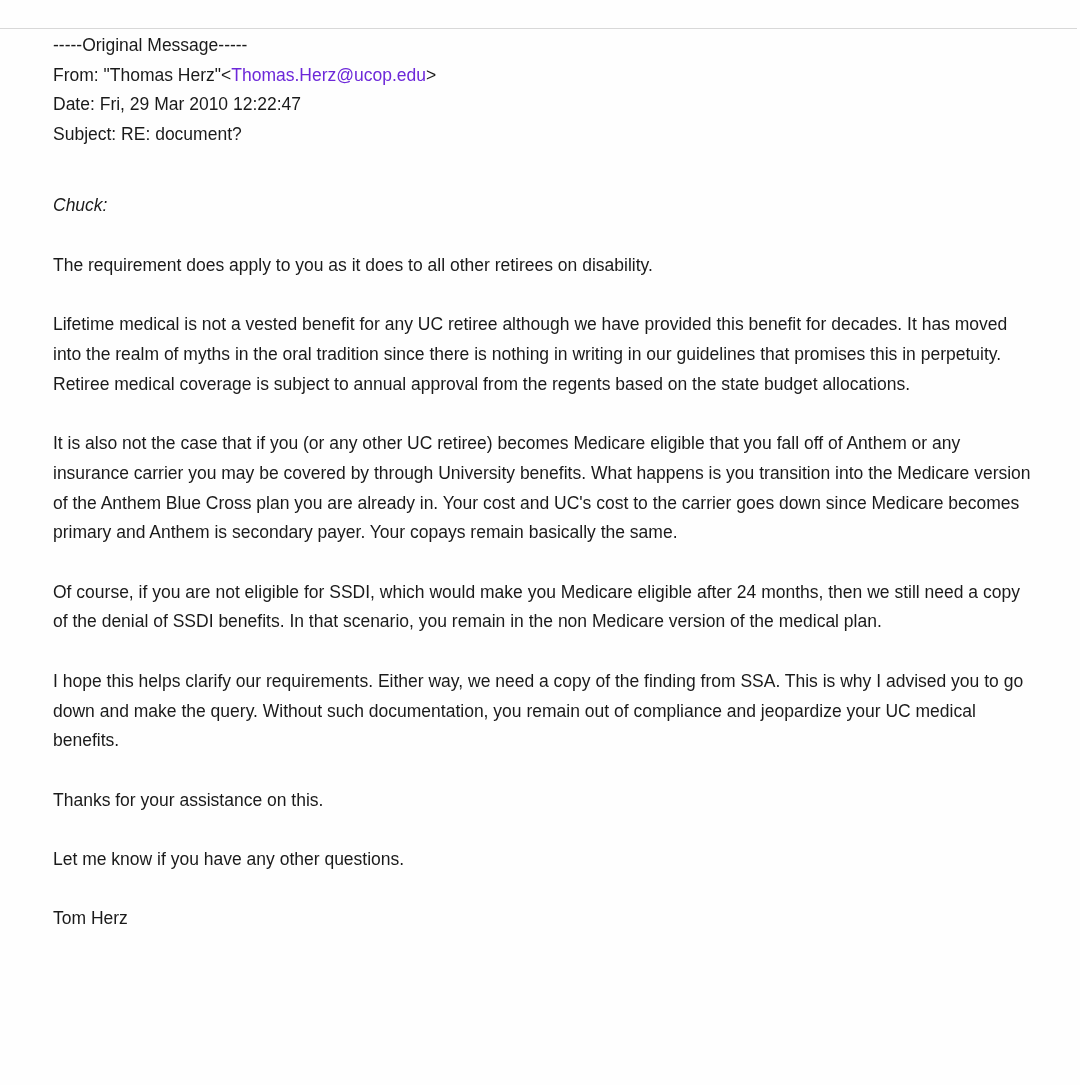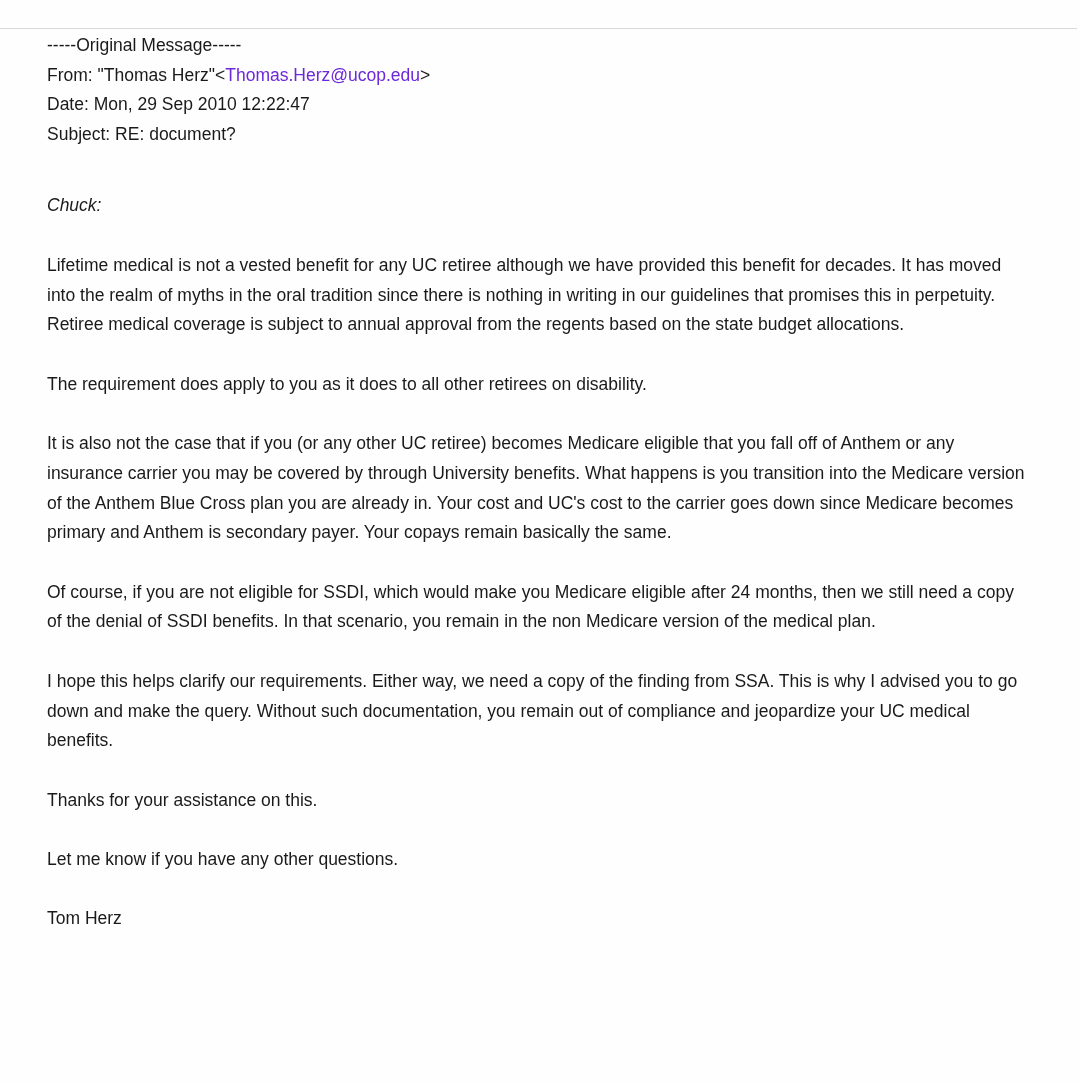--- a/index.html
+++ b/index.html
@@ -29,21 +29,21 @@
     position: absolute;
     left: 0;
     top: 28px;
     width: 1077px;
     height: 1px;
     background: #d8d8d8;
   }
 
   .content {
     position: absolute;
-    left: 47px;
+    left: 53px;
     top: 28px;
     width: 990px;
   }
 
   .email-header {
     padding-top: 3px;
   }
 
   .hdr-line {
     font-size: 17.5px;
@@ -104,38 +104,38 @@
 
       <div class="hdr-line">-----Original Message-----</div>
 
       <div class="hdr-line">
         <span>From:</span>
         <span>"Thomas Herz"</span><span>&lt;</span><span class="link">Thomas.Herz@ucop.edu</span><span>&gt;</span>
       </div>
 
       <div class="hdr-line">
         <span>Date:</span>
-        <span>Mon, 29 Sep 2010 12:22:47</span>
+        <span>Fri, 29 Mar 2010 12:22:47</span>
       </div>
 
 
       <div class="hdr-line">
         <span>Subject:</span>
         <span>RE: document?</span>
       </div>
 
     </div>
 
     <div class="body-block">
 
       <p class="para salutation">Chuck:</p>
 
+      <p class="para">The requirement does apply to you as it does to all other retirees on disability.</p>
+
       <p class="para">Lifetime medical is not a vested benefit for any UC retiree although we have provided this benefit for decades.  It has moved into the realm of myths in the oral tradition since there is nothing in writing in our guidelines that promises this in perpetuity.  Retiree medical coverage is subject to annual approval from the regents based on the state budget allocations.</p>
-
-      <p class="para">The requirement does apply to you as it does to all other retirees on disability.</p>
 
       <p class="para">It is also not the case that if you (or any other UC retiree) becomes Medicare eligible that you fall off of Anthem or any insurance carrier you may be covered by through University benefits.  What happens is you transition into the Medicare version of the Anthem Blue Cross plan you are already in.  Your cost and UC's cost to the carrier goes down since Medicare becomes primary and Anthem is secondary payer.  Your copays remain basically the same.</p>
 
       <p class="para">Of course, if you are not eligible for SSDI, which would make you Medicare eligible after 24 months, then we still need a copy of the denial of SSDI benefits.  In that scenario, you remain in the non Medicare version of the medical plan.</p>
 
       <p class="para">I hope this helps clarify our requirements.  Either way, we need a copy of the finding from SSA.  This is why I advised you to go down and make the query.  Without such documentation, you remain out of compliance and jeopardize your UC medical benefits.</p>
 
       <p class="para">Thanks for your assistance on this.</p>
 
       <p class="para">Let me know if you have any other questions.</p>

